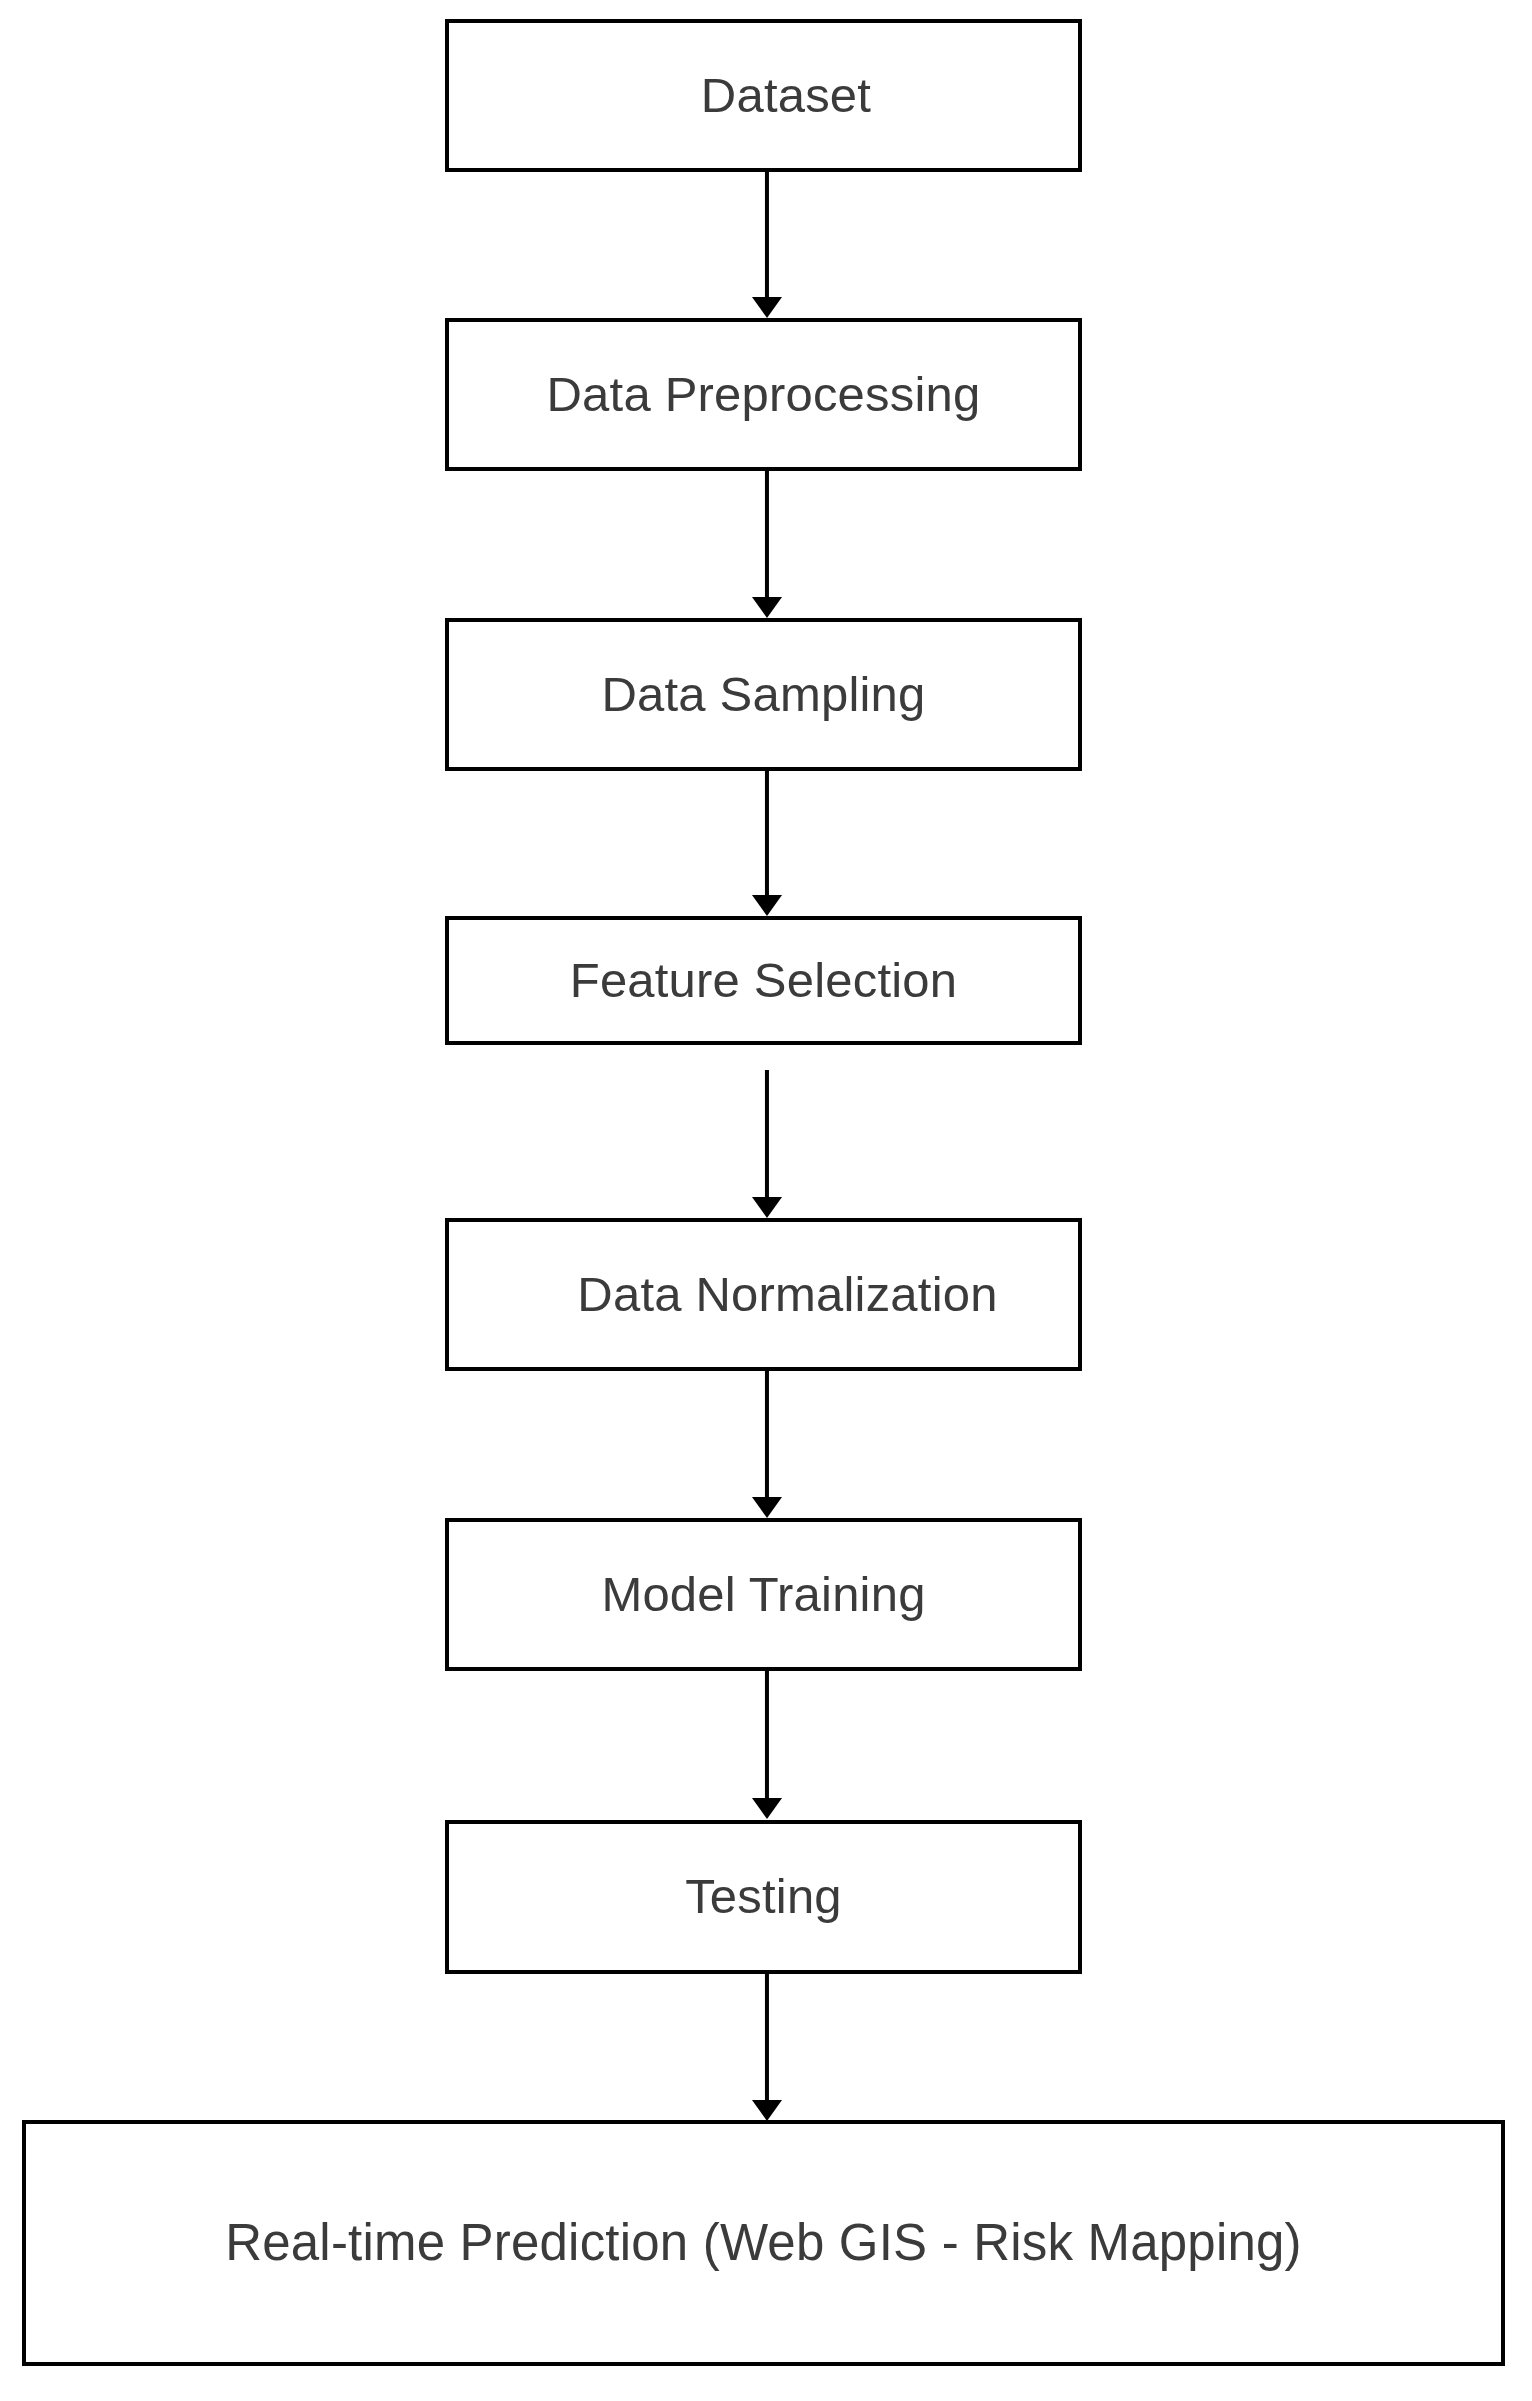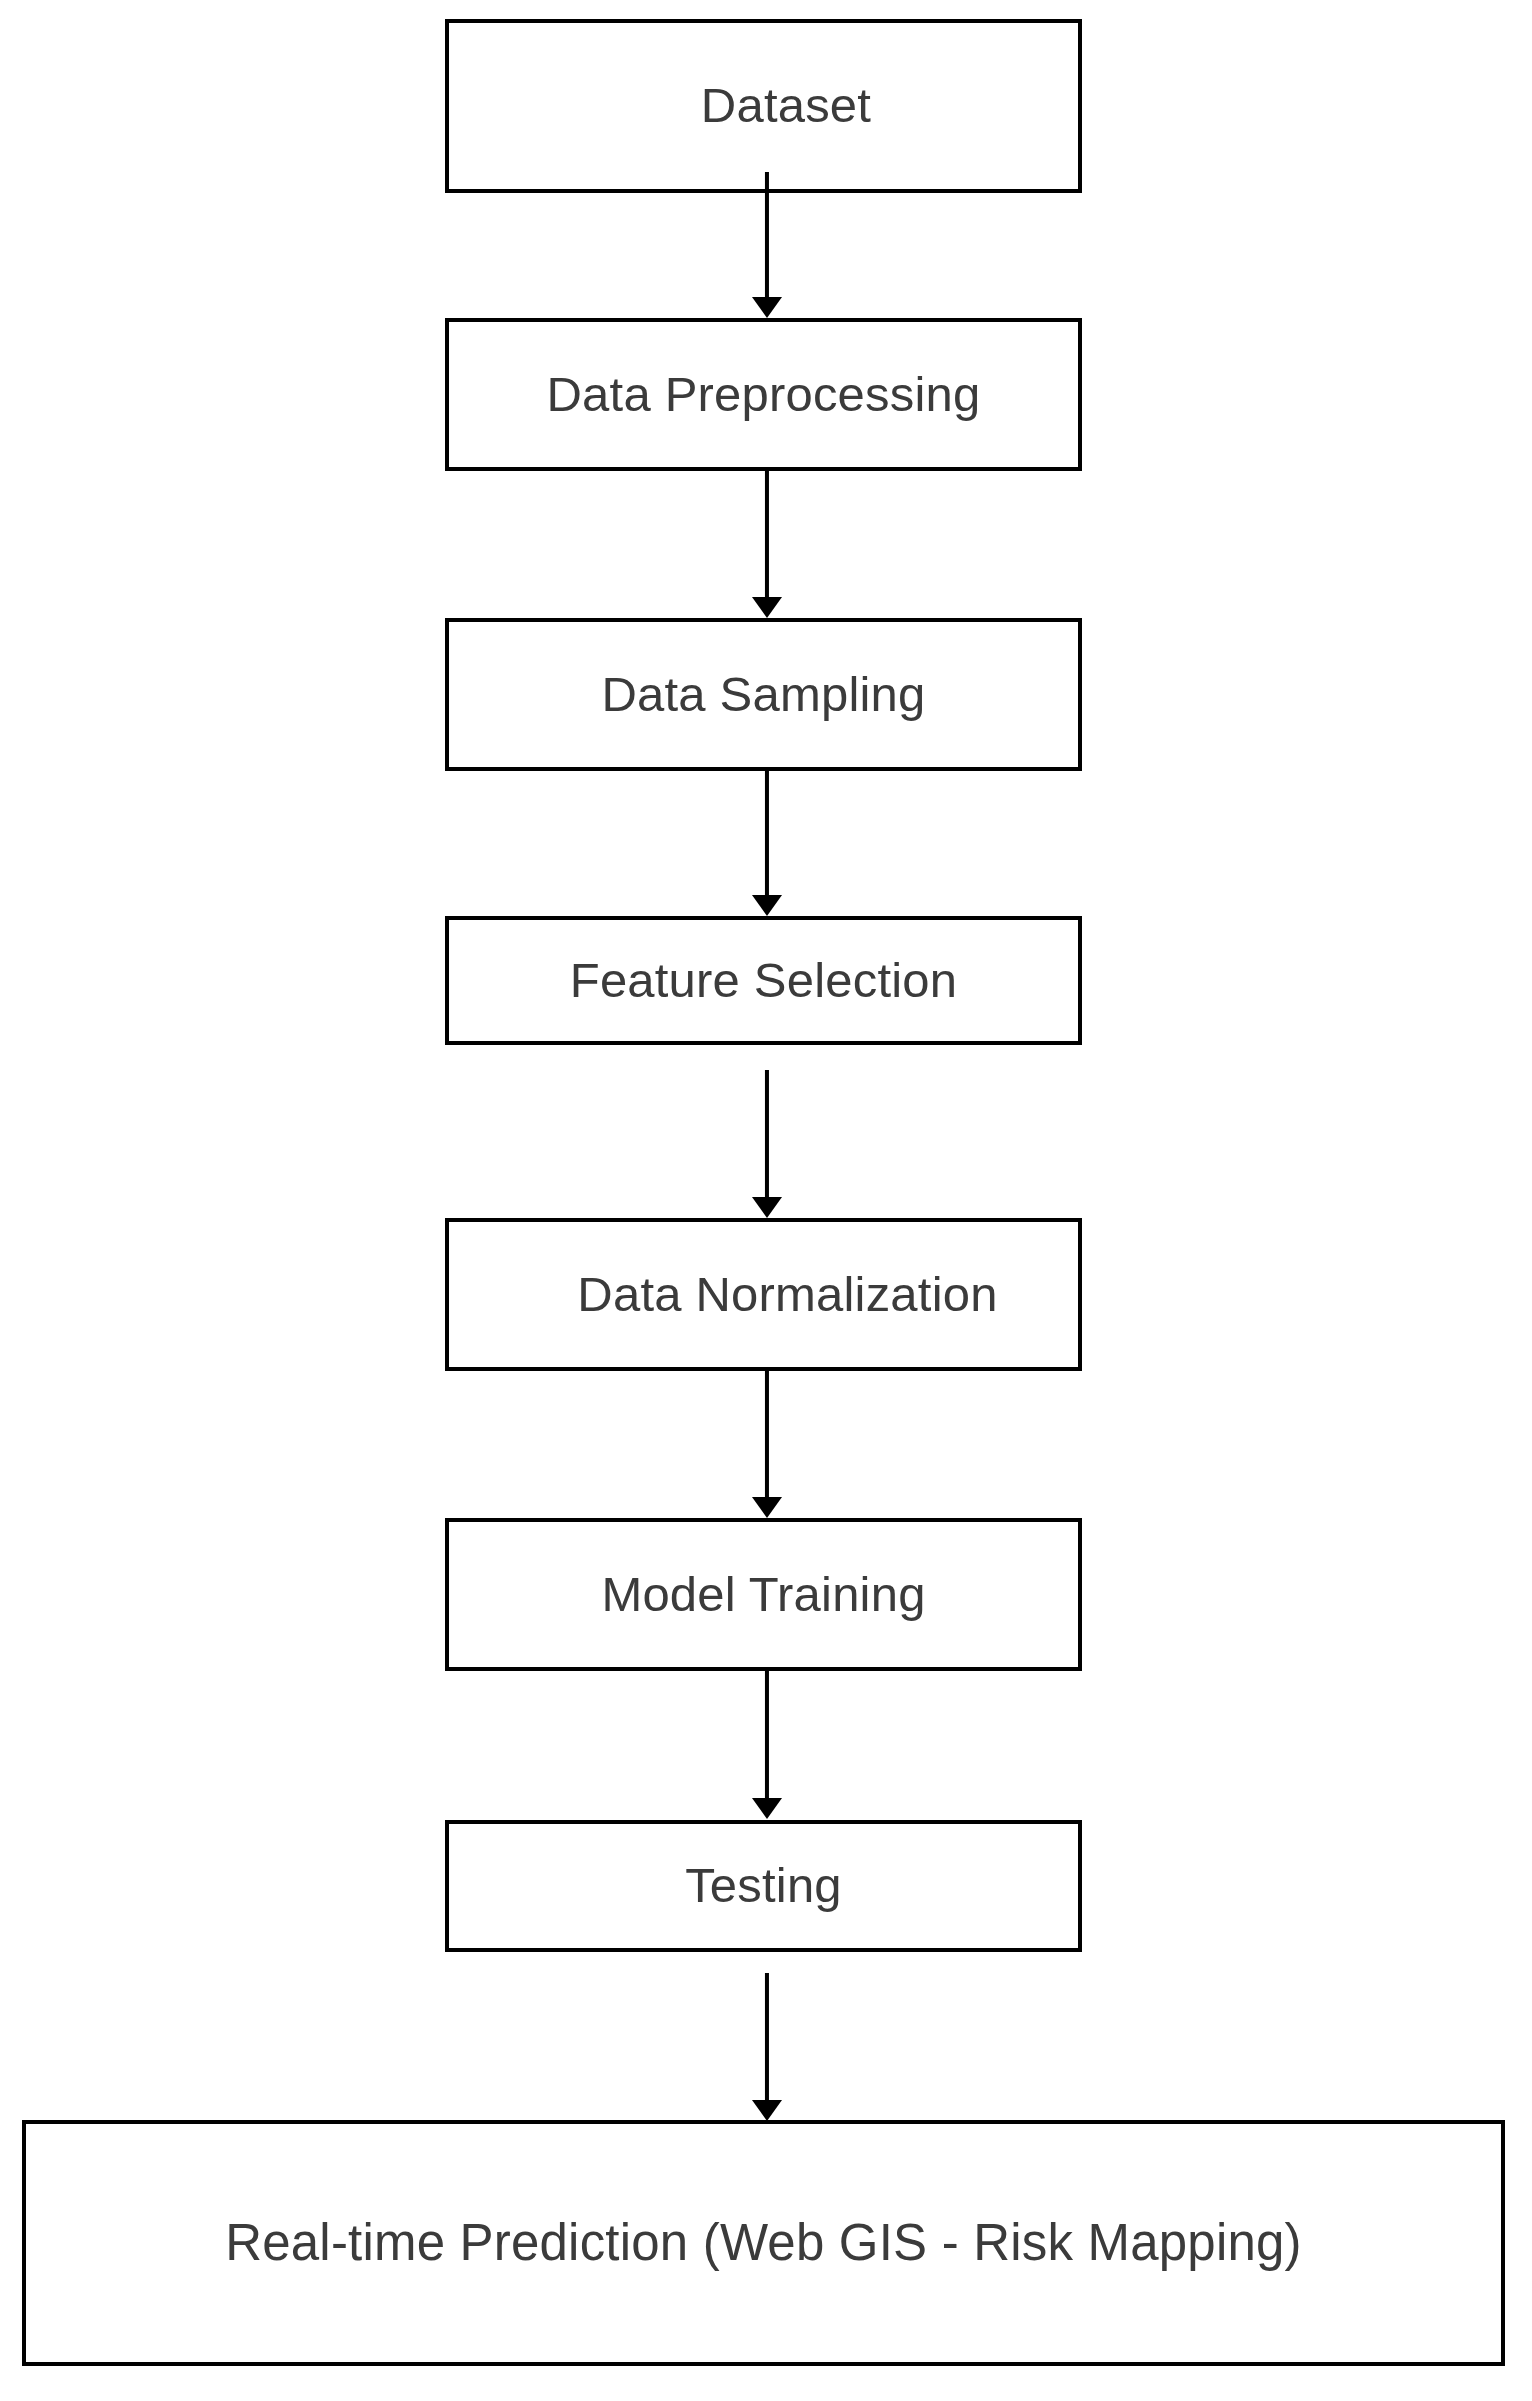--- a/index.html
+++ b/index.html
@@ -59,21 +59,21 @@
     border-left: 15px solid transparent;
     border-right: 15px solid transparent;
     border-top: 21.4px solid #000000;
   }
 </style>
 </head>
 <body>
 
 <div id="flowchart-canvas">
 
-  <div class="node-box" style="left:445px; top:19px; width:637px; height:174px;padding-left:45px;">
+  <div class="node-box" style="left:445px; top:19px; width:637px; height:153px;padding-left:45px;">
     <span class="node-label">Dataset</span>
   </div>
 
   <div class="edge" style="left:750px; top:172px; width:33px; height:146px;">
     <div class="edge-line" style="height:128px;"></div>
     <div class="edge-head"></div>
   </div>
 
   <div class="node-box" style="left:445px; top:318px; width:637px; height:153px;">
     <span class="node-label">Data Preprocessing</span>
@@ -113,21 +113,21 @@
 
   <div class="node-box" style="left:445px; top:1518px; width:637px; height:153px;">
     <span class="node-label">Model Training</span>
   </div>
 
   <div class="edge" style="left:750px; top:1671px; width:33px; height:148px;">
     <div class="edge-line" style="height:130px;"></div>
     <div class="edge-head"></div>
   </div>
 
-  <div class="node-box" style="left:445px; top:1820px; width:637px; height:132px;">
+  <div class="node-box" style="left:445px; top:1820px; width:637px; height:154px;">
     <span class="node-label">Testing</span>
   </div>
 
   <div class="edge" style="left:750px; top:1973px; width:33px; height:148px;">
     <div class="edge-line" style="height:129px;"></div>
     <div class="edge-head"></div>
   </div>
 
   <div class="node-box wide" style="left:22px; top:2120px; width:1483px; height:246px;">
     <span class="node-label">Real-time Prediction (Web GIS - Risk Mapping)</span>

